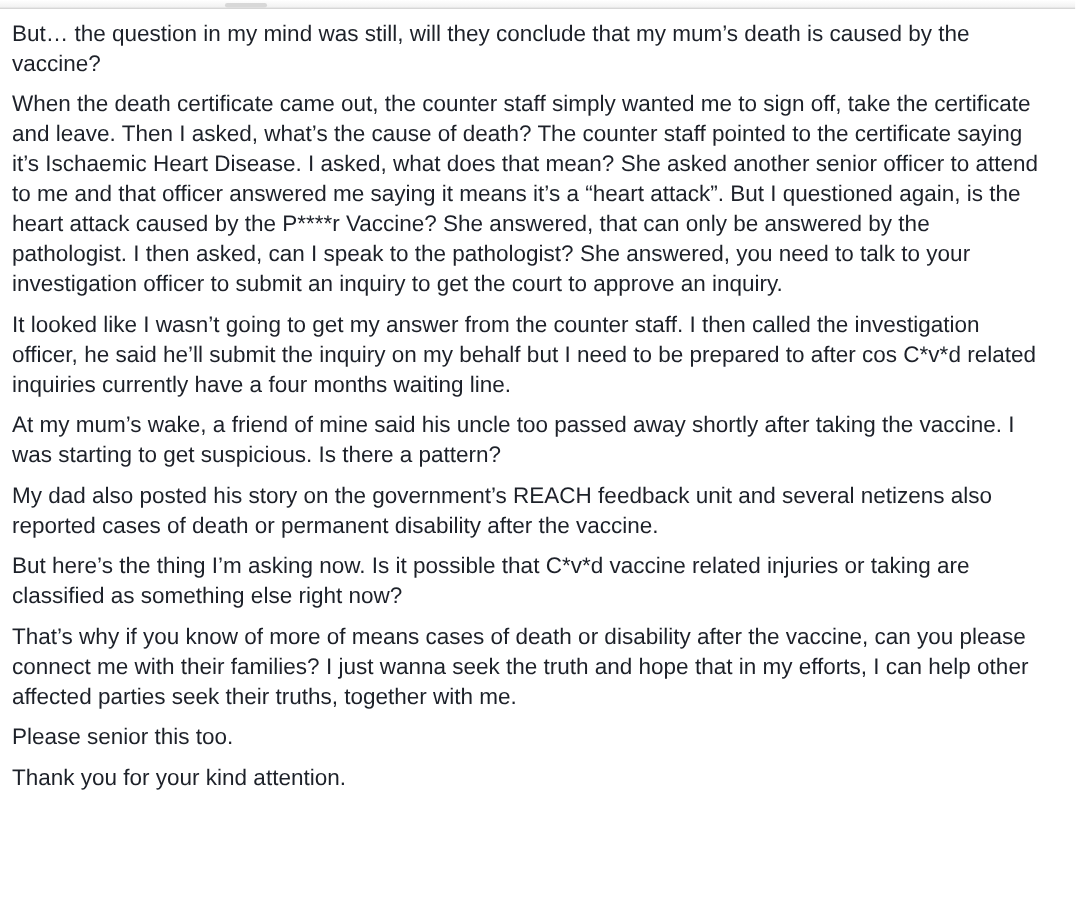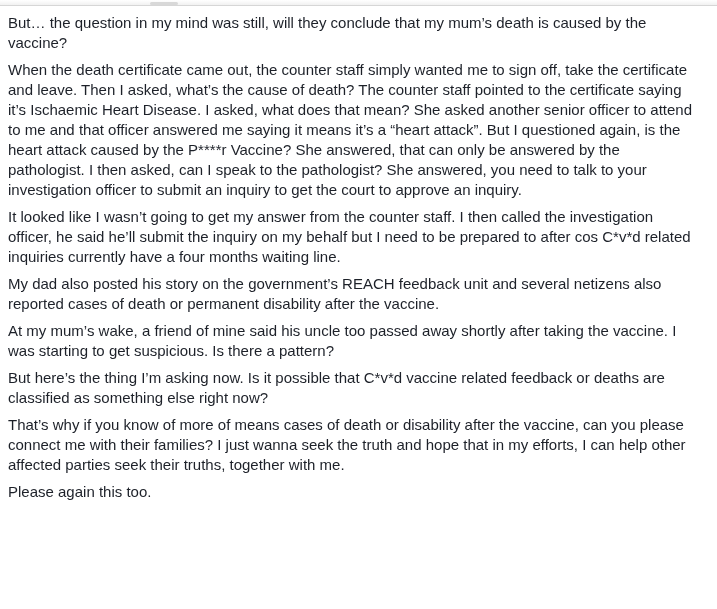--- a/index.html
+++ b/index.html
@@ -55,20 +55,21 @@
 <div class="page">
 
   <div class="top-strip">
     <span class="top-strip-tab"></span>
   </div>
 
   <div class="post-body">
     <p>But… the question in my mind was still, will they conclude that my mum’s death is caused by the vaccine?</p>
     <p>When the death certificate came out, the counter staff simply wanted me to sign off, take the certificate and leave. Then I asked, what’s the cause of death? The counter staff pointed to the certificate saying it’s Ischaemic Heart Disease. I asked, what does that mean? She asked another senior officer to attend to me and that officer answered me saying it means it’s a “heart attack”. But I questioned again, is the heart attack caused by the P****r Vaccine? She answered, that can only be answered by the pathologist. I then asked, can I speak to the pathologist? She answered, you need to talk to your investigation officer to submit an inquiry to get the court to approve an inquiry.</p>
     <p>It looked like I wasn’t going to get my answer from the counter staff. I then called the investigation officer, he said he’ll submit the inquiry on my behalf but I need to be prepared to after cos C*v*d related inquiries currently have a four months waiting line.</p>
+    <p>At my mum’s wake, a friend of mine said his uncle too passed away shortly after taking the vaccine. I was starting to get suspicious. Is there a pattern?</p>
     <p>My dad also posted his story on the government’s REACH feedback unit and several netizens also reported cases of death or permanent disability after the vaccine.</p>
-    <p>At my mum’s wake, a friend of mine said his uncle too passed away shortly after taking the vaccine. I was starting to get suspicious. Is there a pattern?</p>
-    <p>But here’s the thing I’m asking now. Is it possible that C*v*d vaccine related feedback or deaths are classified as something else right now?</p>
+    <p>But here’s the thing I’m asking now. Is it possible that C*v*d vaccine related injuries or taking are classified as something else right now?</p>
     <p>That’s why if you know of more of means cases of death or disability after the vaccine, can you please connect me with their families? I just wanna seek the truth and hope that in my efforts, I can help other affected parties seek their truths, together with me.</p>
-    <p>Please again this too.</p>
+    <p>Please senior this too.</p>
+    <p>Thank you for your kind attention.</p>
   </div>
 
 </div>
 
 </body></html>

